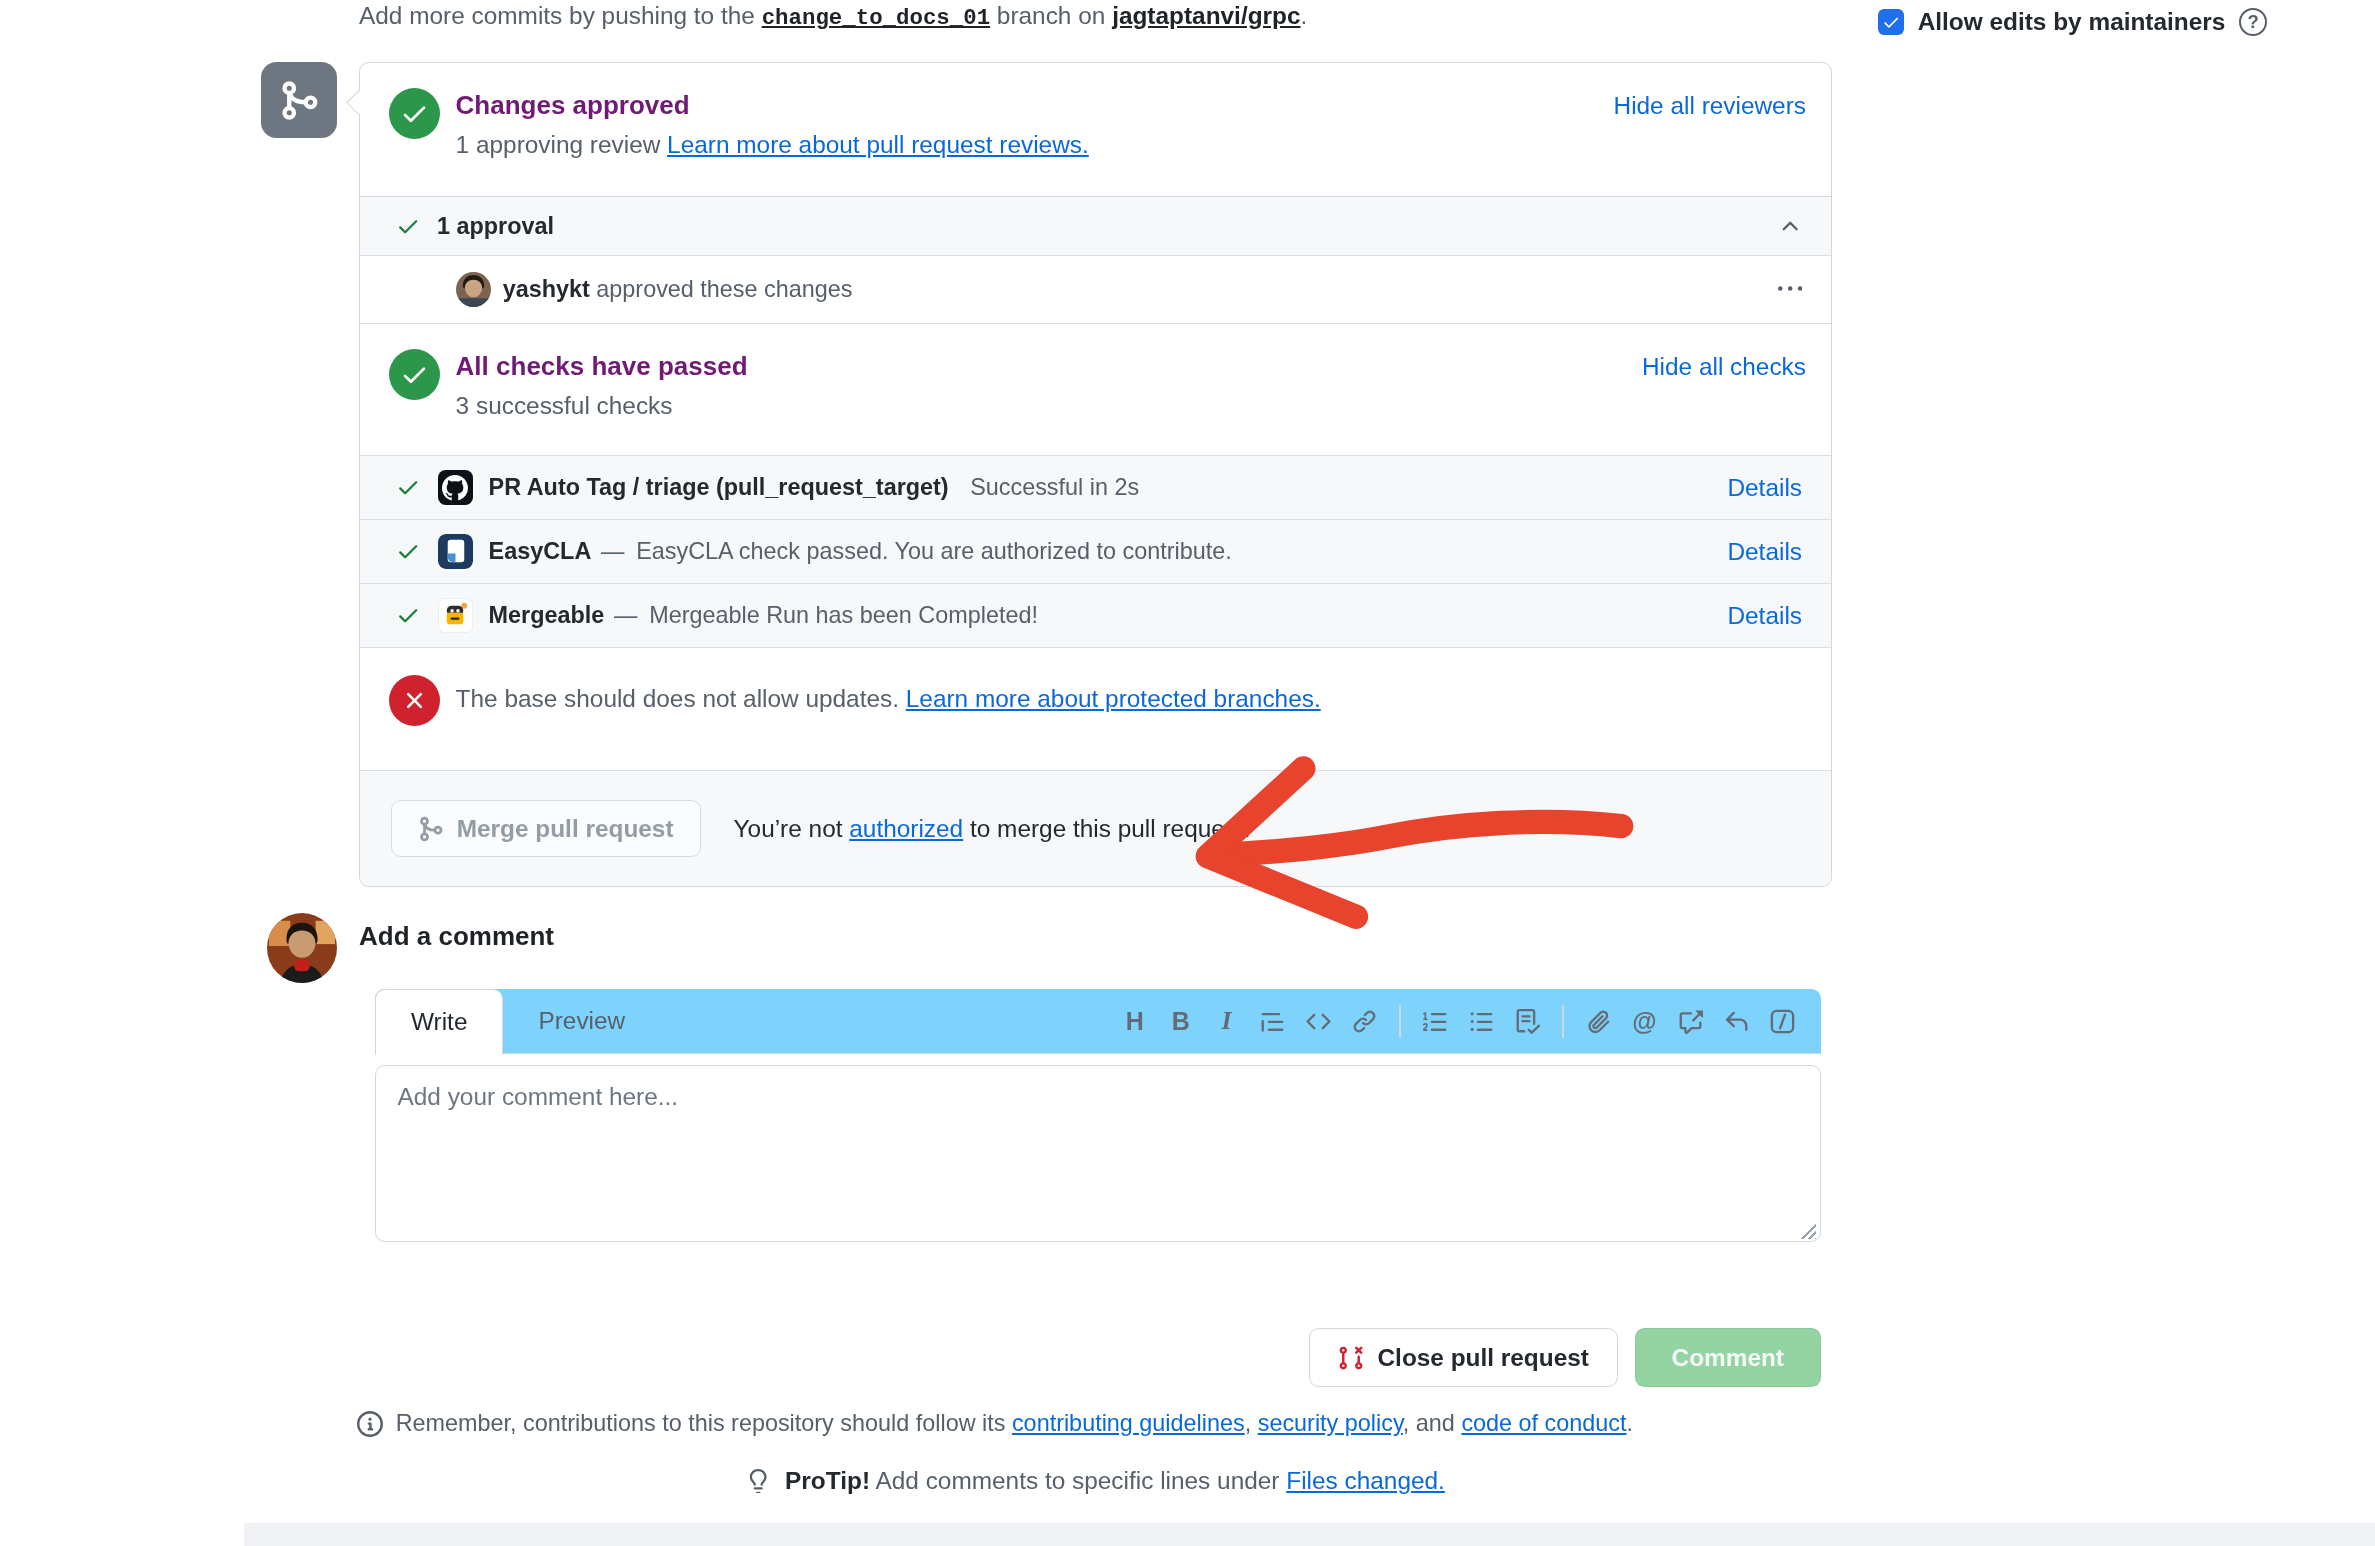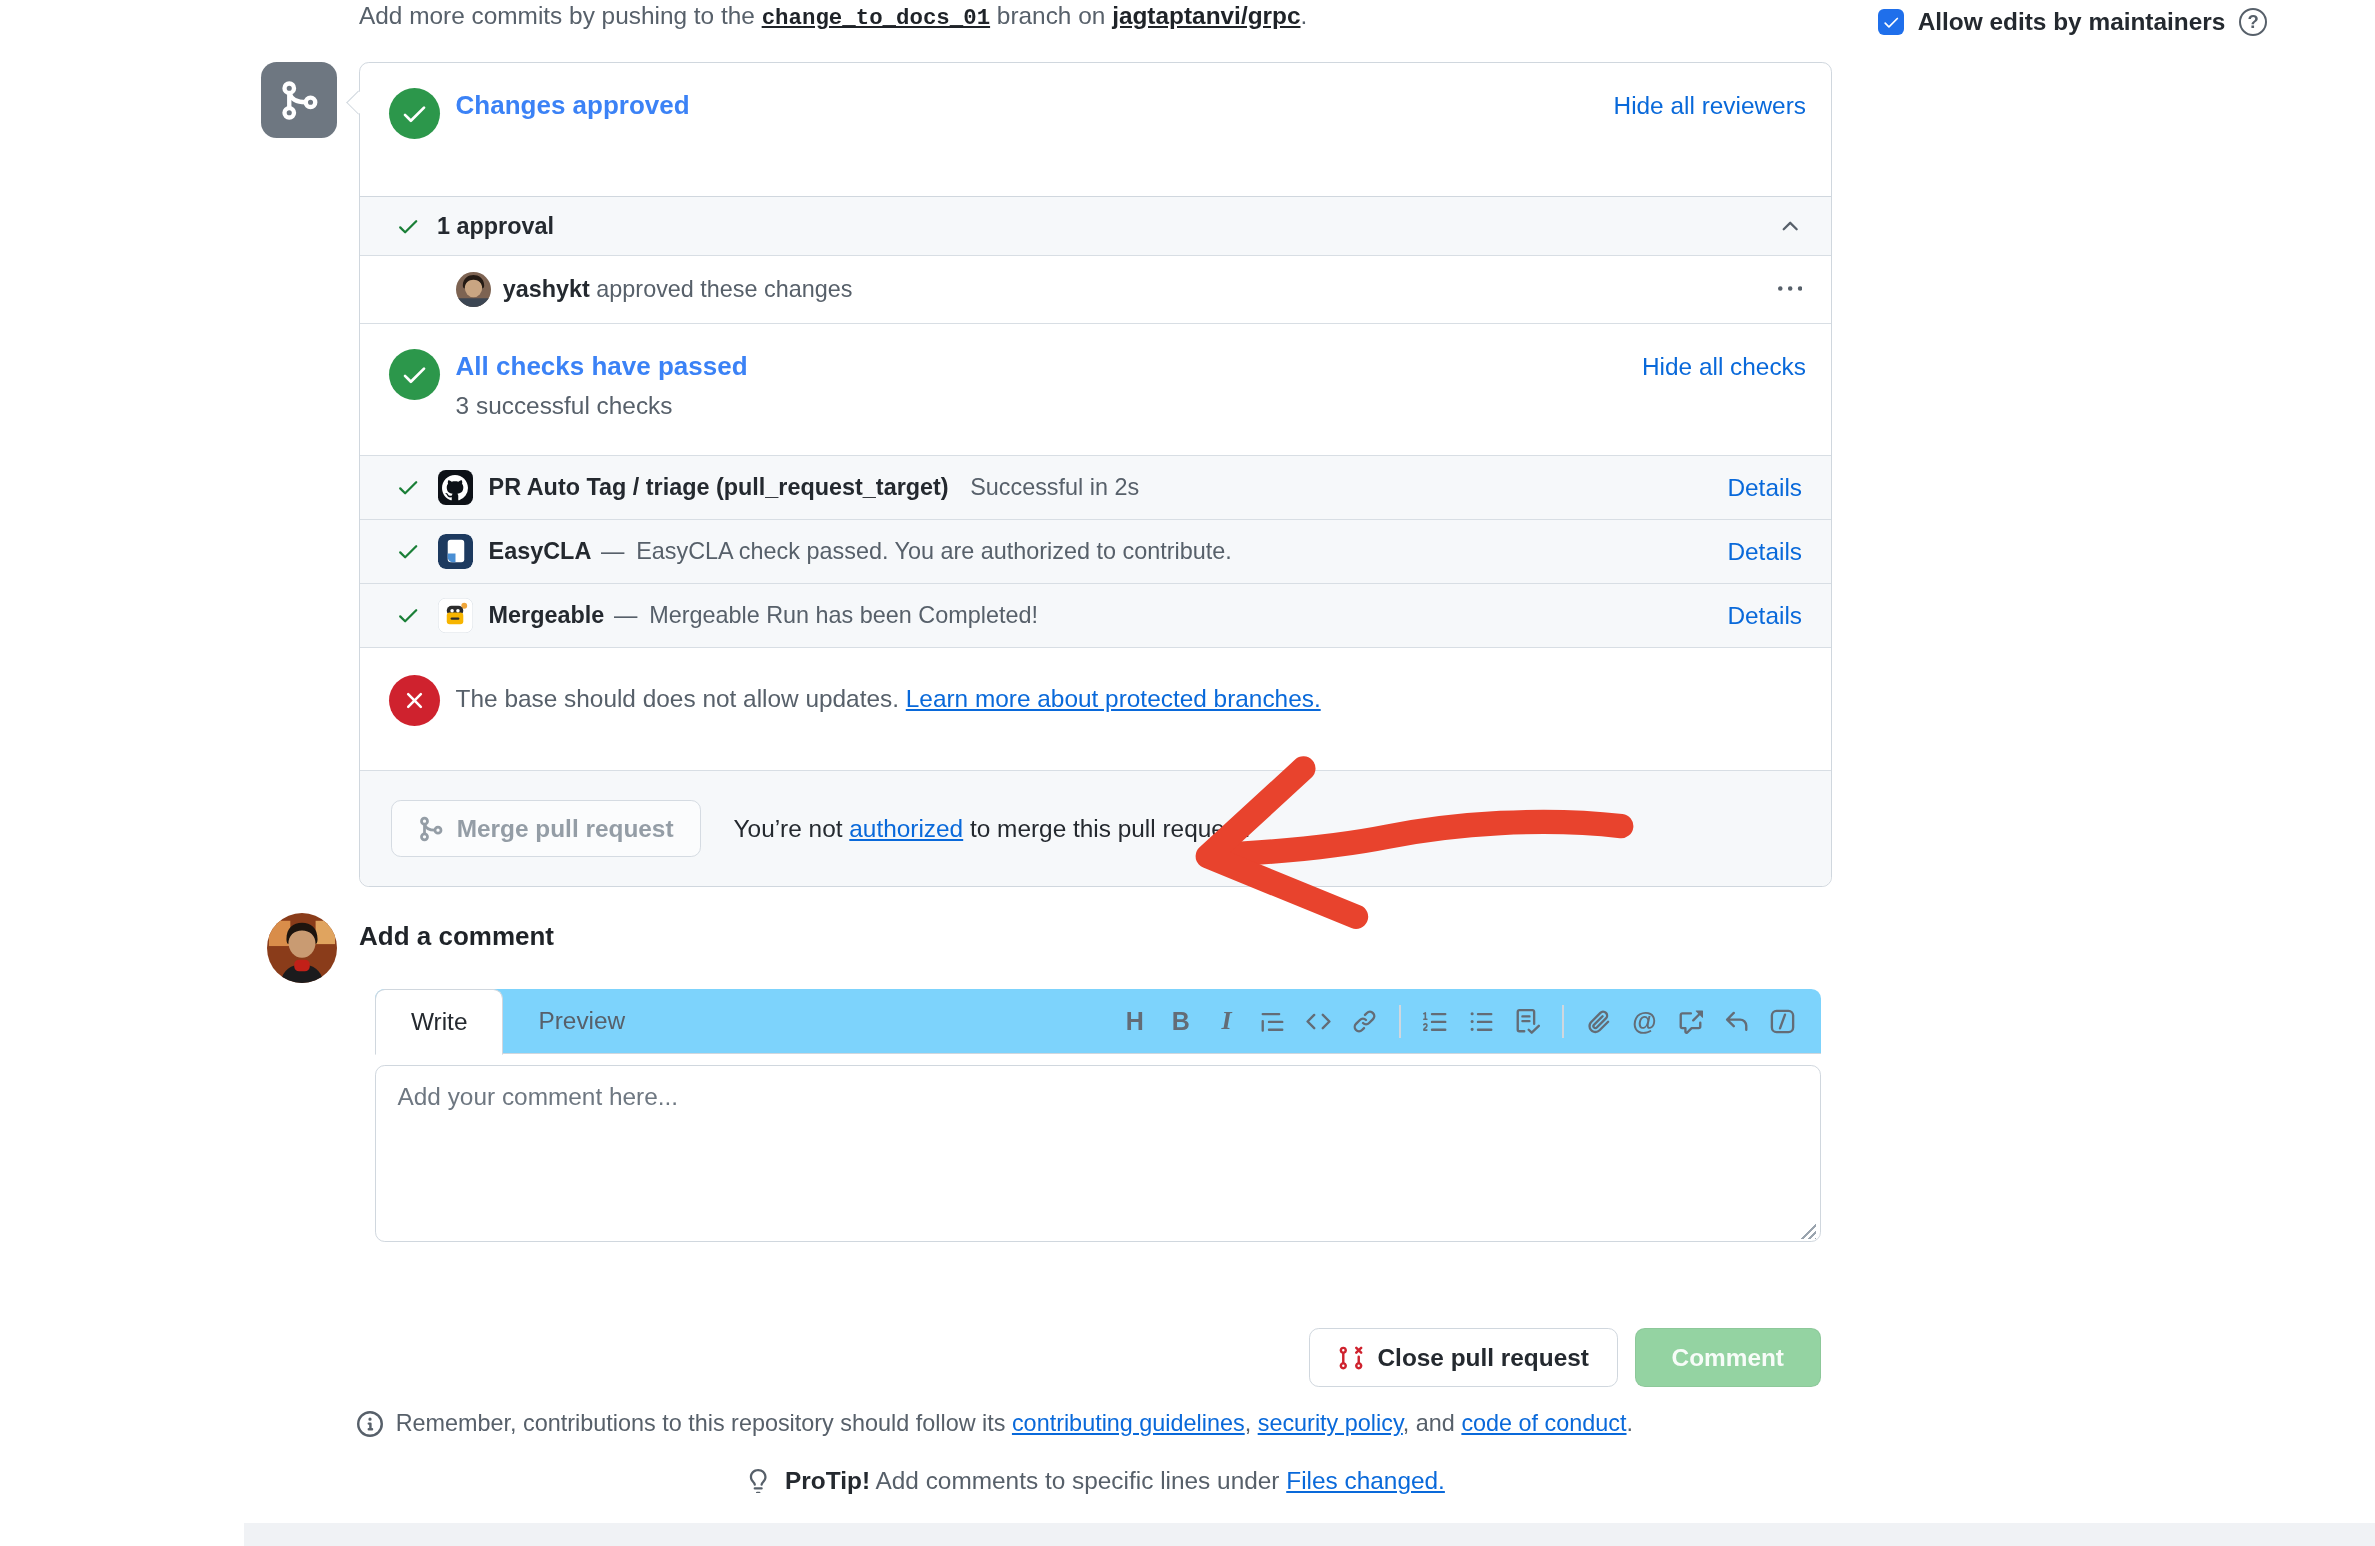--- a/index.html
+++ b/index.html
@@ -31,21 +31,21 @@
   .merge-card{position:absolute;left:359px;top:62px;width:1473px;border:1.5px solid #d0d7de;border-radius:9.8px;
               background:#fff;box-sizing:border-box;}
   .merge-card::before{content:"";position:absolute;left:-9.8px;top:31px;width:15.6px;height:15.6px;background:#fff;
               border-left:1.5px solid #d0d7de;border-bottom:1.5px solid #d0d7de;transform:rotate(45deg);}
   .sect{display:flex;align-items:flex-start;padding:25px 25px 0 29px;box-sizing:border-box;}
   .sect-review{height:133px;}
   .status-circle{width:51px;height:51px;border-radius:50%;flex:none;display:flex;align-items:center;
                  justify-content:center;margin-right:15.6px;color:#fff;}
   .c-green{background:#2c974b;}
   .c-red{background:#cf222e;}
-  .sect-title{font-size:26px;font-weight:700;line-height:1.2;padding-top:2px;color:#3b82f6;}
+  .sect-title{font-size:26px;font-weight:700;line-height:1.2;padding-top:2px;color:#701a75;}
   .sect-title.red{color:#cf222e;}
   .sect-sub{font-size:24.4px;color:#57606a;margin-top:9.8px;}
   .right-link{margin-left:auto;font-size:24.4px;color:#0969da;white-space:nowrap;padding-top:3.9px;}
 
   .approval-row{display:flex;align-items:center;height:59px;background:#f6f8fa;border-top:1.5px solid #d0d7de;
                 padding:0 29px 0 36px;box-sizing:border-box;}
   .approval-row .lbl{font-size:23.4px;font-weight:700;margin-left:16.6px;color:#24292f;}
   .chev{margin-left:auto;color:#57606a;}
 
   .reviewer-row{display:flex;align-items:center;height:68px;border-top:1.5px solid #d8dee4;
@@ -227,20 +227,24 @@
   <div class="merge-card">
 
     <div class="sect sect-review">
       <span class="status-circle c-green">
         <svg width="29" height="29" viewBox="0 0 16 16">
             <use href="#i-check"></use>
           </svg>
       </span>
       <div>
         <div class="sect-title">Changes approved</div>
+        <div class="sect-sub">
+          <span>1 approving review</span>
+          <a class="blue ul">Learn more about pull request reviews.</a>
+        </div>
       </div>
       <a class="right-link">Hide all reviewers</a>
     </div>
 
     <div class="approval-row">
       <svg width="24.4" height="24.4" viewBox="0 0 16 16" style="color:#1a7f37">
           <use href="#i-check"></use>
         </svg>
       <span class="lbl">1 approval</span>
       <span class="chev">

